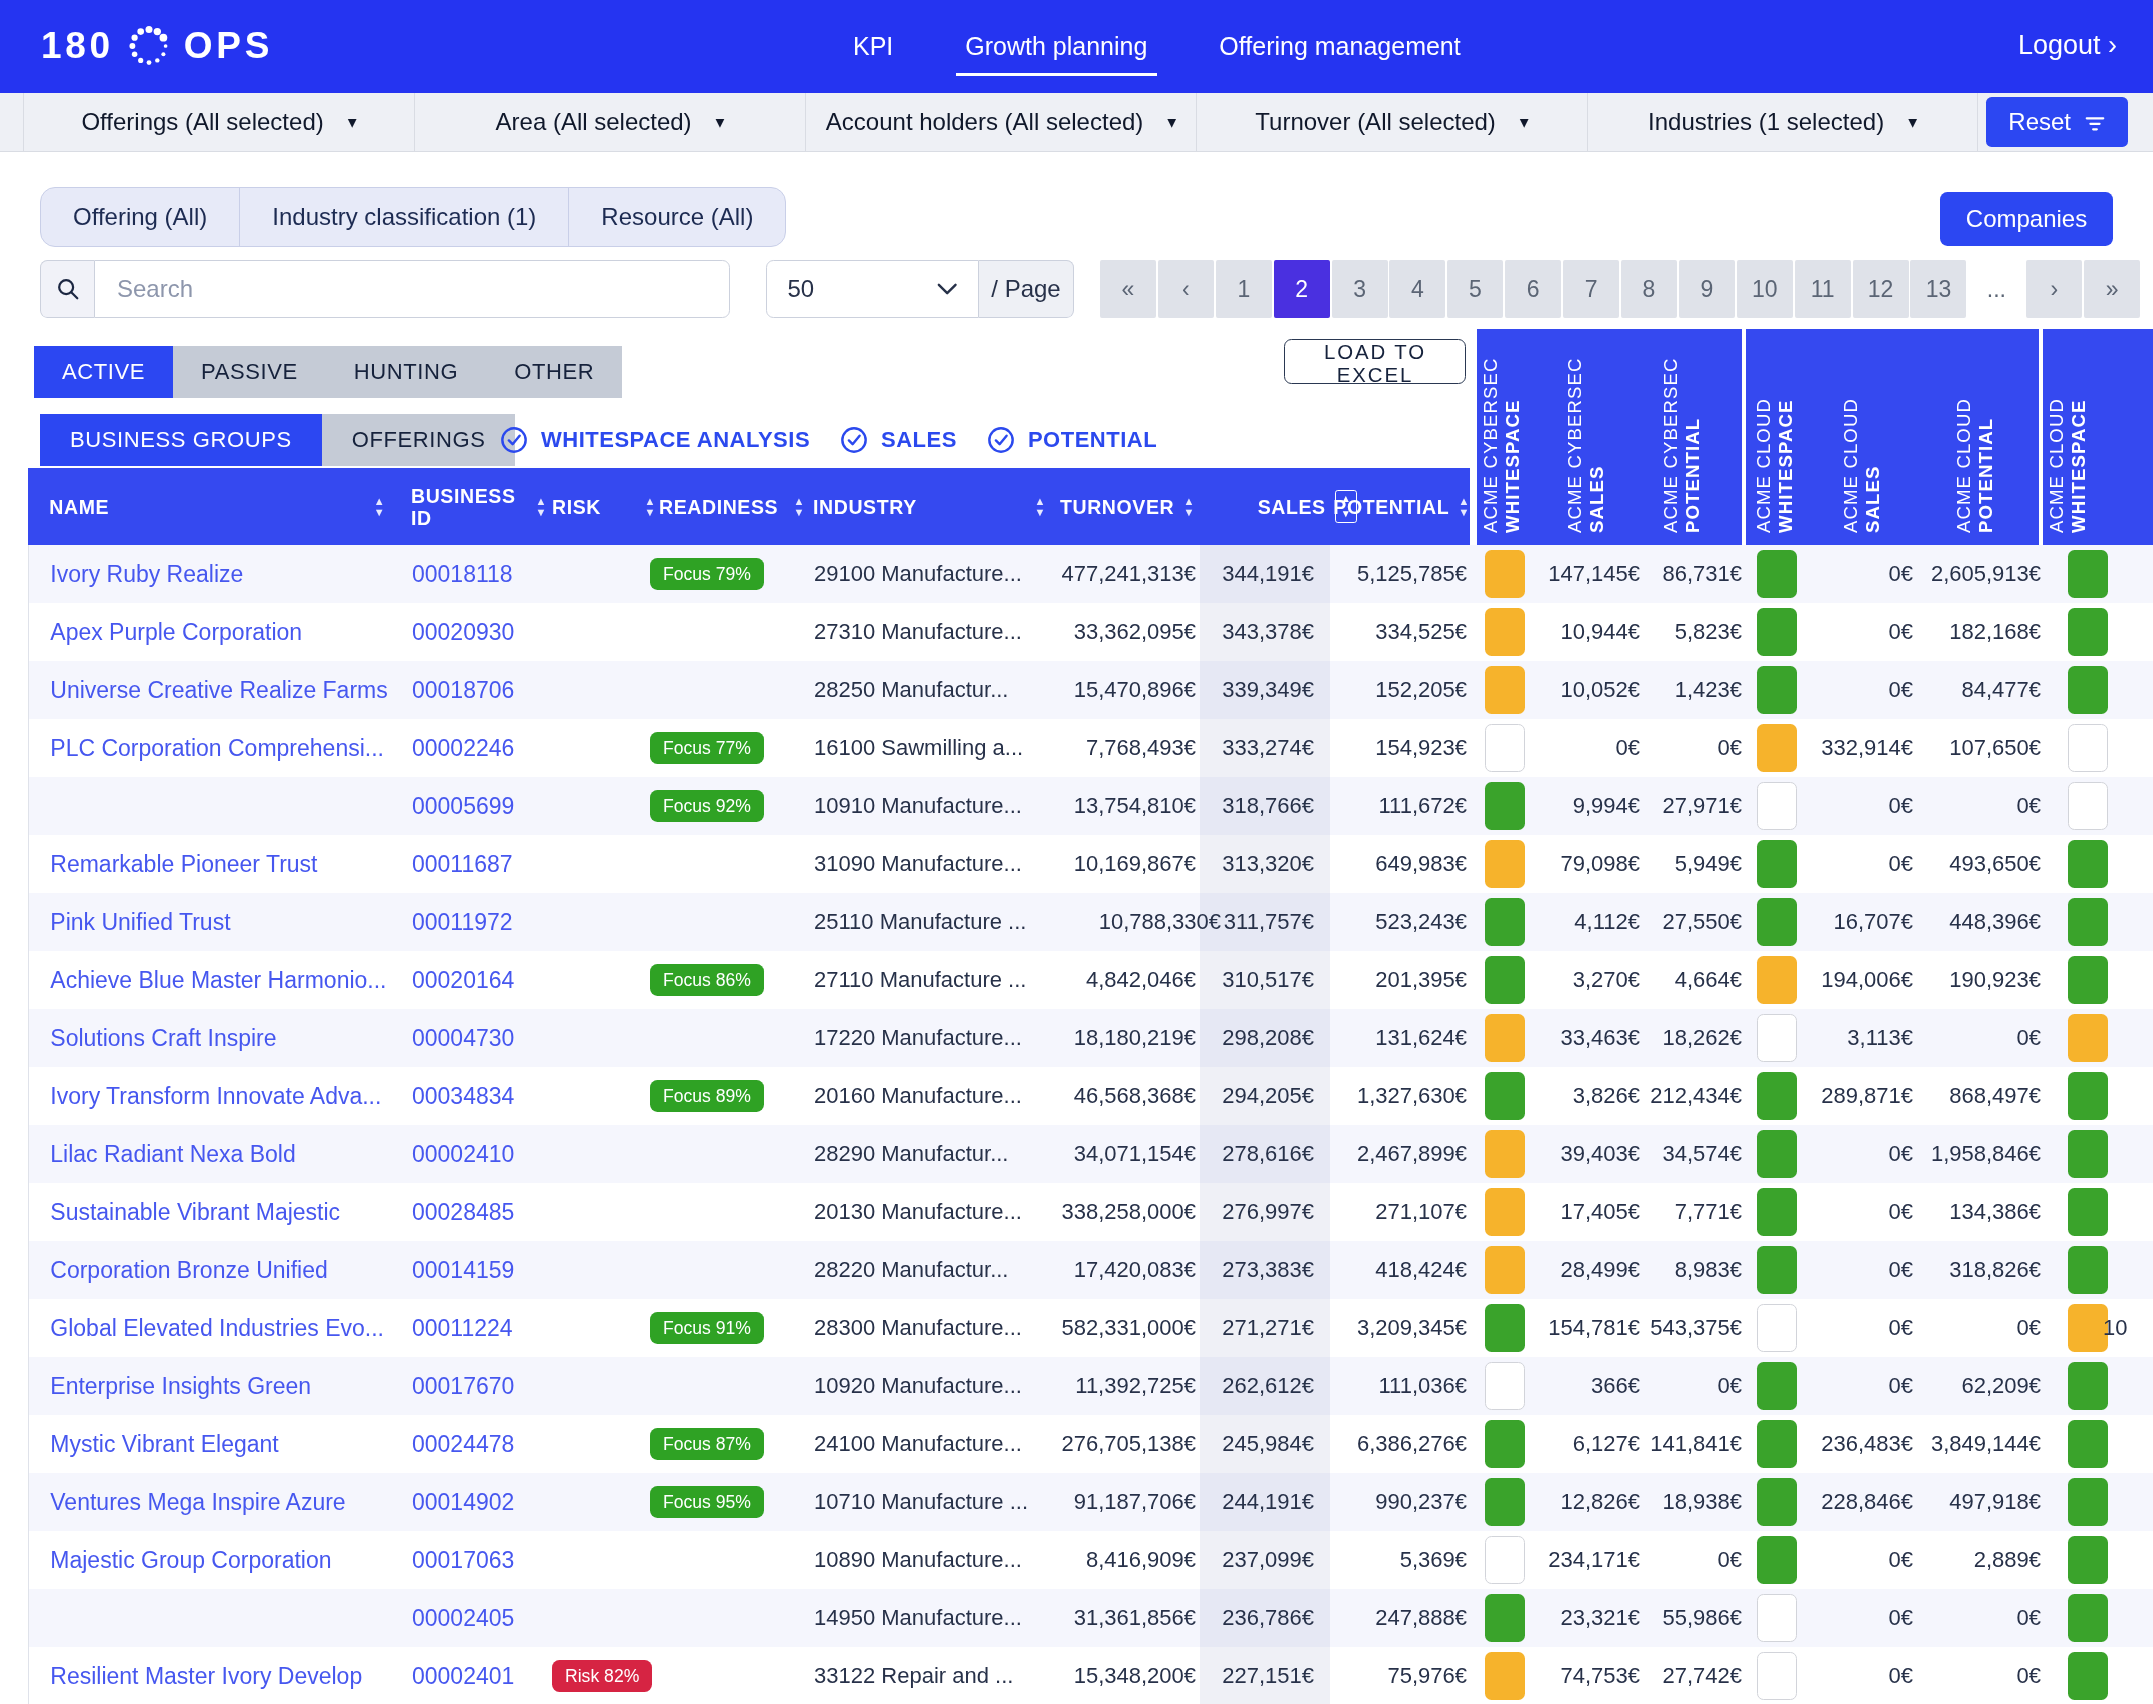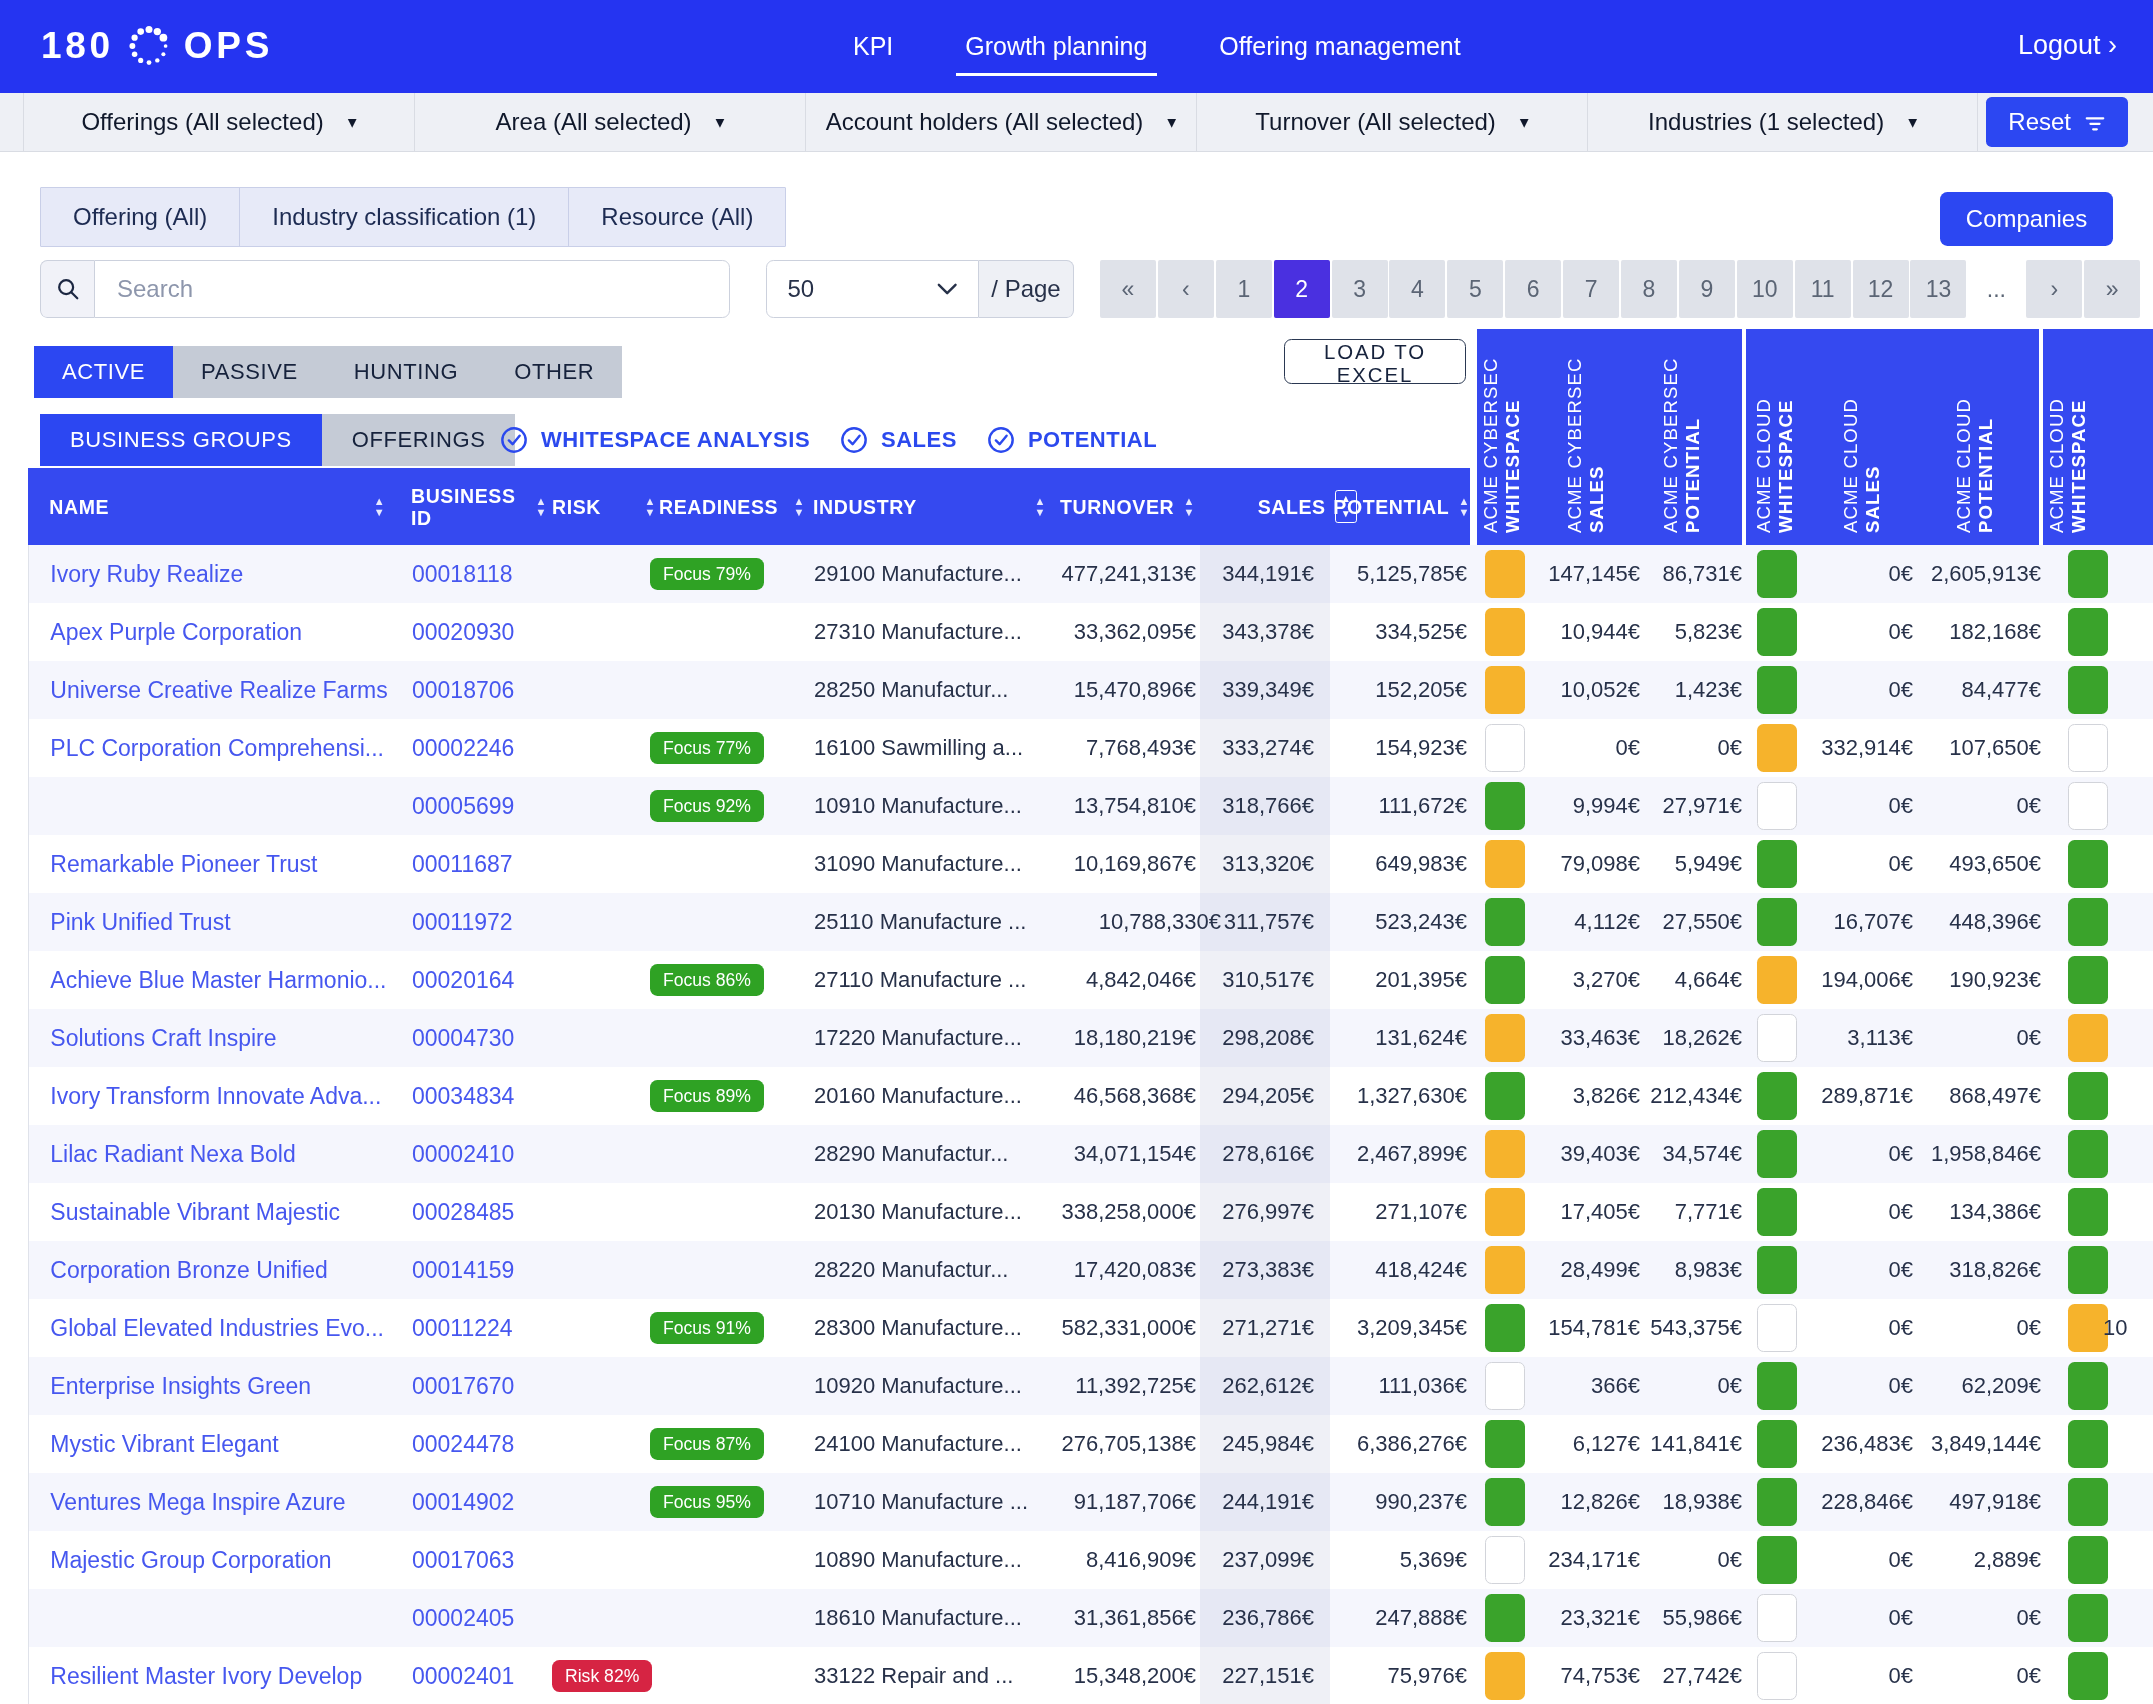--- a/index.html
+++ b/index.html
@@ -21,21 +21,21 @@
   .filter-seg{width:391px;box-sizing:border-box;display:flex;align-items:center;justify-content:center;gap:24px;
               padding:0 16.7px;border-left:0.9px solid #d9dce3;font-size:24px;color:#10182b;white-space:nowrap;cursor:pointer;}
   .filter-seg:nth-child(5){border-right:0.9px solid #d9dce3;}
   .caret{font-size:17.6px;color:#10182b;}
   .reset-btn{height:50px;min-width:139px;margin:auto 26px auto auto;background:#2c47f2;color:#fff;border:none;
              border-radius:5.6px;font-size:24px;font-family:inherit;display:flex;align-items:center;justify-content:center;
              gap:13px;padding:0 22px;cursor:pointer;}
 
   
   .chips{position:absolute;top:187px;left:40px;height:58px;display:flex;border:0.9px solid #c9cfe8;
-         border-radius:1px;overflow:hidden;background:#e7eaf8;}
+         border-radius:15px;overflow:hidden;background:#e7eaf8;}
   .chip{display:flex;align-items:center;padding:0 32px;font-size:24px;color:#1d2b52;border-right:0.9px solid #c9cfe8;cursor:pointer;white-space:nowrap;}
   .chip:last-child{border-right:none;}
   .companies-btn{position:absolute;top:192px;right:41px;width:173px;height:54px;background:#2c47f2;color:#fff;
                  border:none;border-radius:7.4px;font-size:24px;font-family:inherit;cursor:pointer;}
 
   
   .search-wrap{position:absolute;top:260px;left:40px;height:58px;display:flex;}
   .search-icon-box{width:54px;background:#f1f2f8;border:0.9px solid #ccd1dd;border-right:none;
                    border-radius:7.4px 0 0 7.4px;display:flex;align-items:center;justify-content:center;box-sizing:border-box;}
   .search-input{width:636px;border:0.9px solid #ccd1dd;border-radius:0 7.4px 7.4px 0;font-size:24px;padding:0 22px;
@@ -658,21 +658,21 @@
       <div class="cell right" style="left:1510px;width:101px;">234,171€</div>
       <div class="cell right" style="left:1614px;width:99px;">0€</div>
       <div class="sq green" style="left:1728px;"></div>
       <div class="cell right" style="left:1783px;width:101px;">0€</div>
       <div class="cell right" style="left:1892px;width:120px;">2,889€</div>
       <div class="sq green" style="left:2039px;"></div>
     </div>
     <div class="row">
       <div class="tint"></div>
       <div class="cell link" style="left:383px;width:139px;">00002405</div>
-      <div class="cell " style="left:785px;width:223px;">18610 Manufacture...</div>
+      <div class="cell " style="left:785px;width:223px;">14950 Manufacture...</div>
       <div class="cell right" style="left:965px;width:202px;">31,361,856€</div>
       <div class="cell right" style="left:1180px;width:105px;">236,786€</div>
       <div class="cell right" style="left:1299px;width:139px;">247,888€</div>
       <div class="sq green" style="left:1456px;"></div>
       <div class="cell right" style="left:1510px;width:101px;">23,321€</div>
       <div class="cell right" style="left:1614px;width:99px;">55,986€</div>
       <div class="sq white" style="left:1728px;"></div>
       <div class="cell right" style="left:1783px;width:101px;">0€</div>
       <div class="cell right" style="left:1892px;width:120px;">0€</div>
       <div class="sq green" style="left:2039px;"></div>

